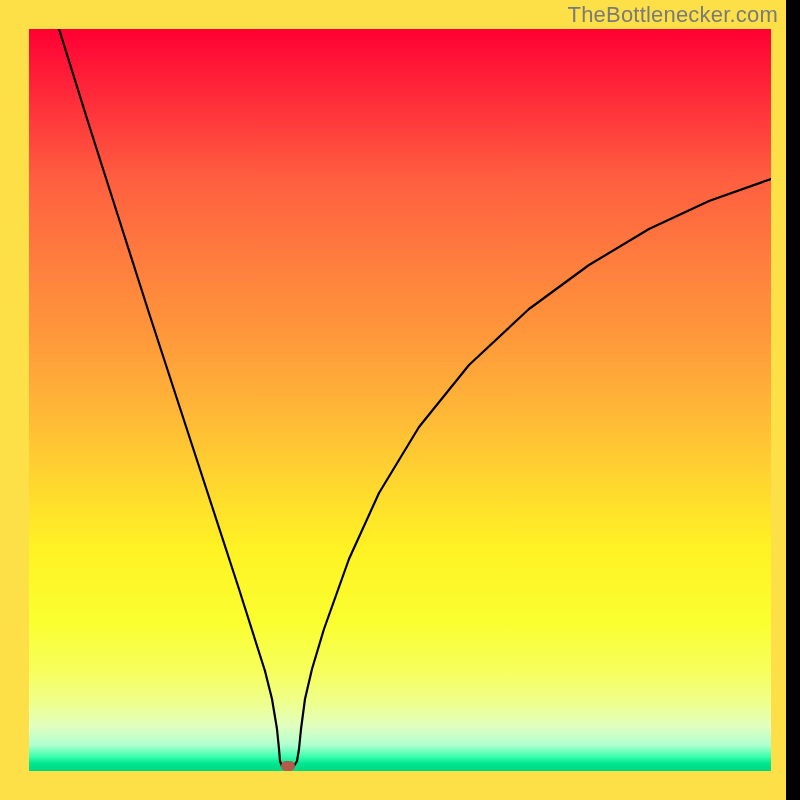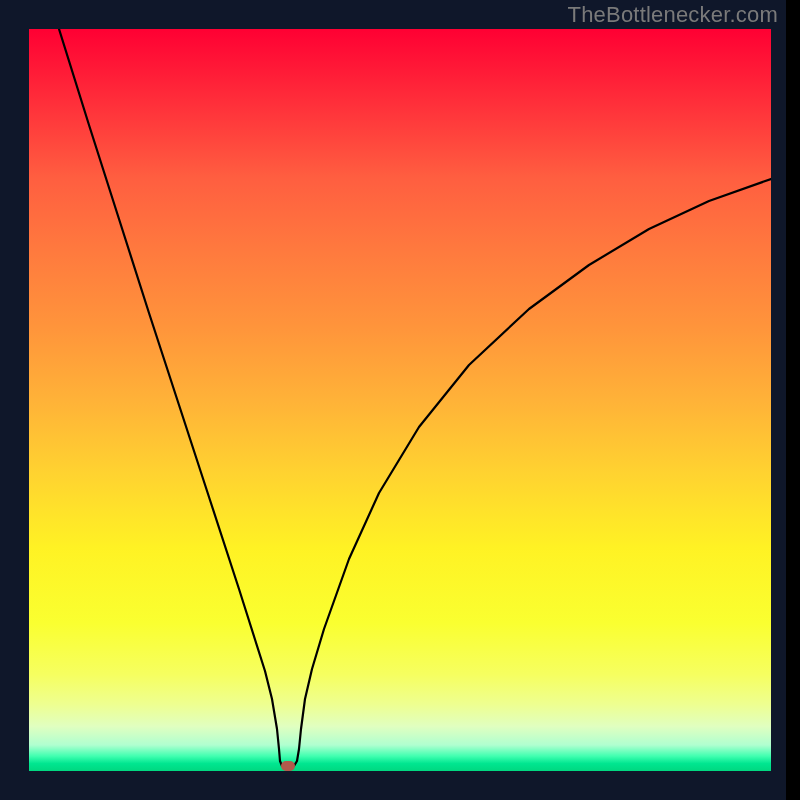--- a/index.html
+++ b/index.html
@@ -9,21 +9,21 @@
     height: 800px;
     background: #000;
     overflow: hidden;
   }
   .frame {
     position: absolute;
     left: 0;
     top: 0;
     width: 786px;
     height: 800px;
-    background: #0f172a;
+    background: #fde047;
   }
   .plot {
     position: absolute;
     left: 29px;
     top: 29px;
     width: 742px;
     height: 742px;
     overflow: hidden;
   }
   .gradient {

